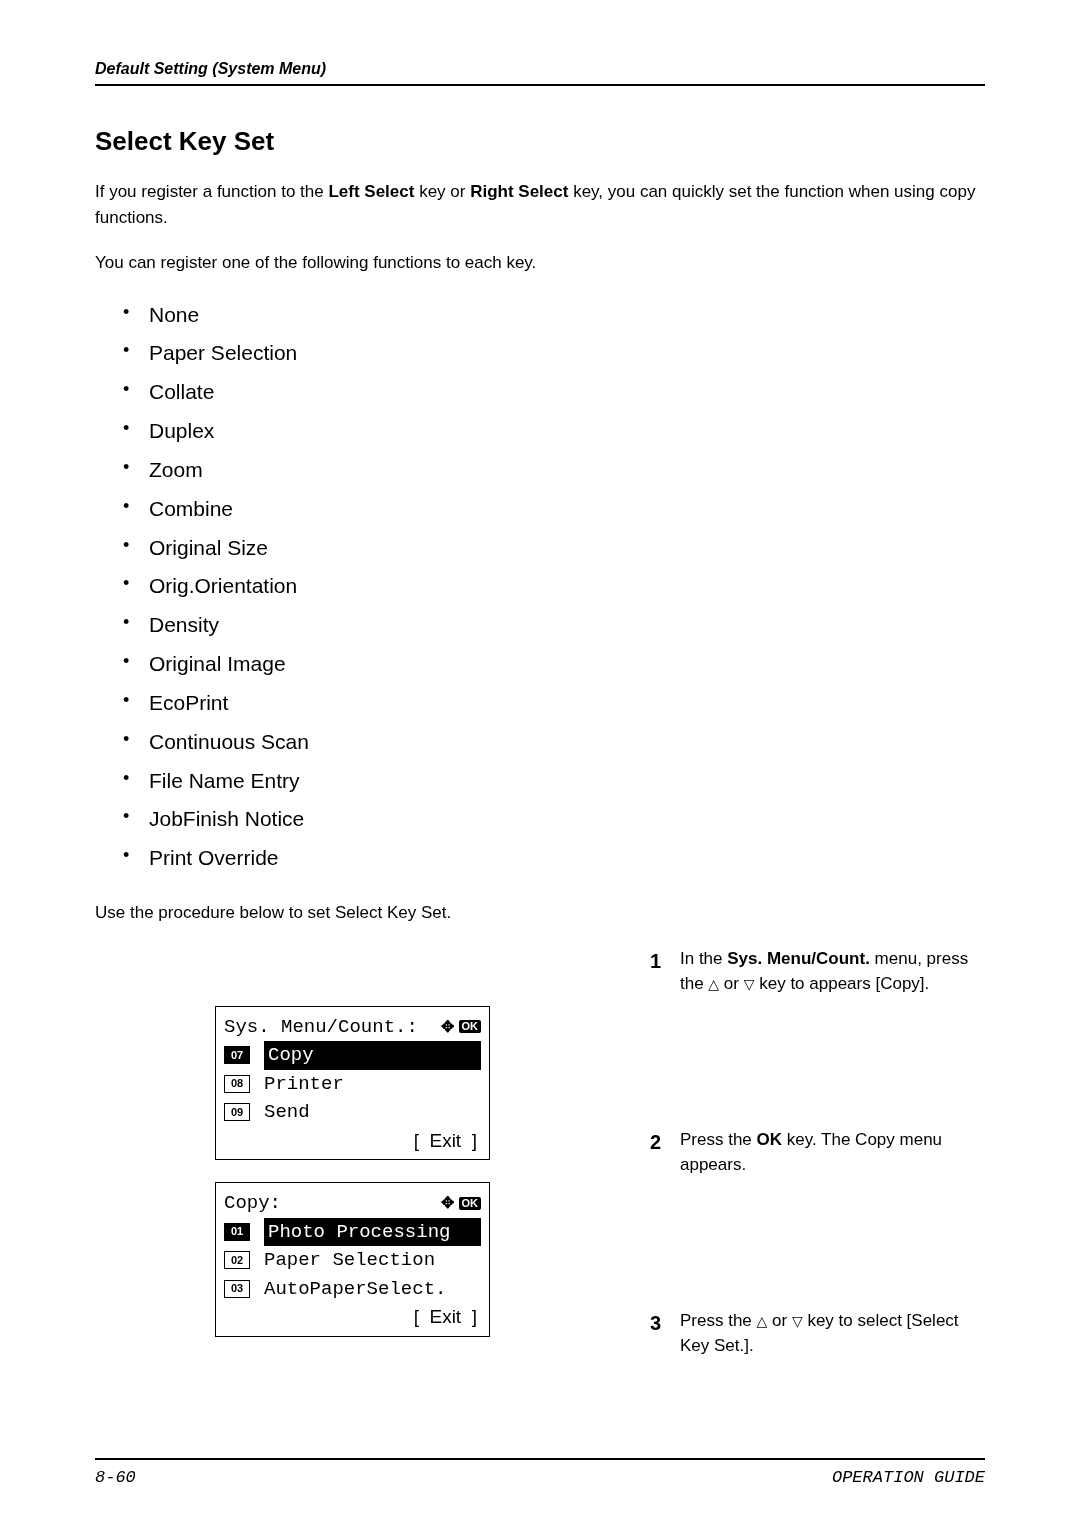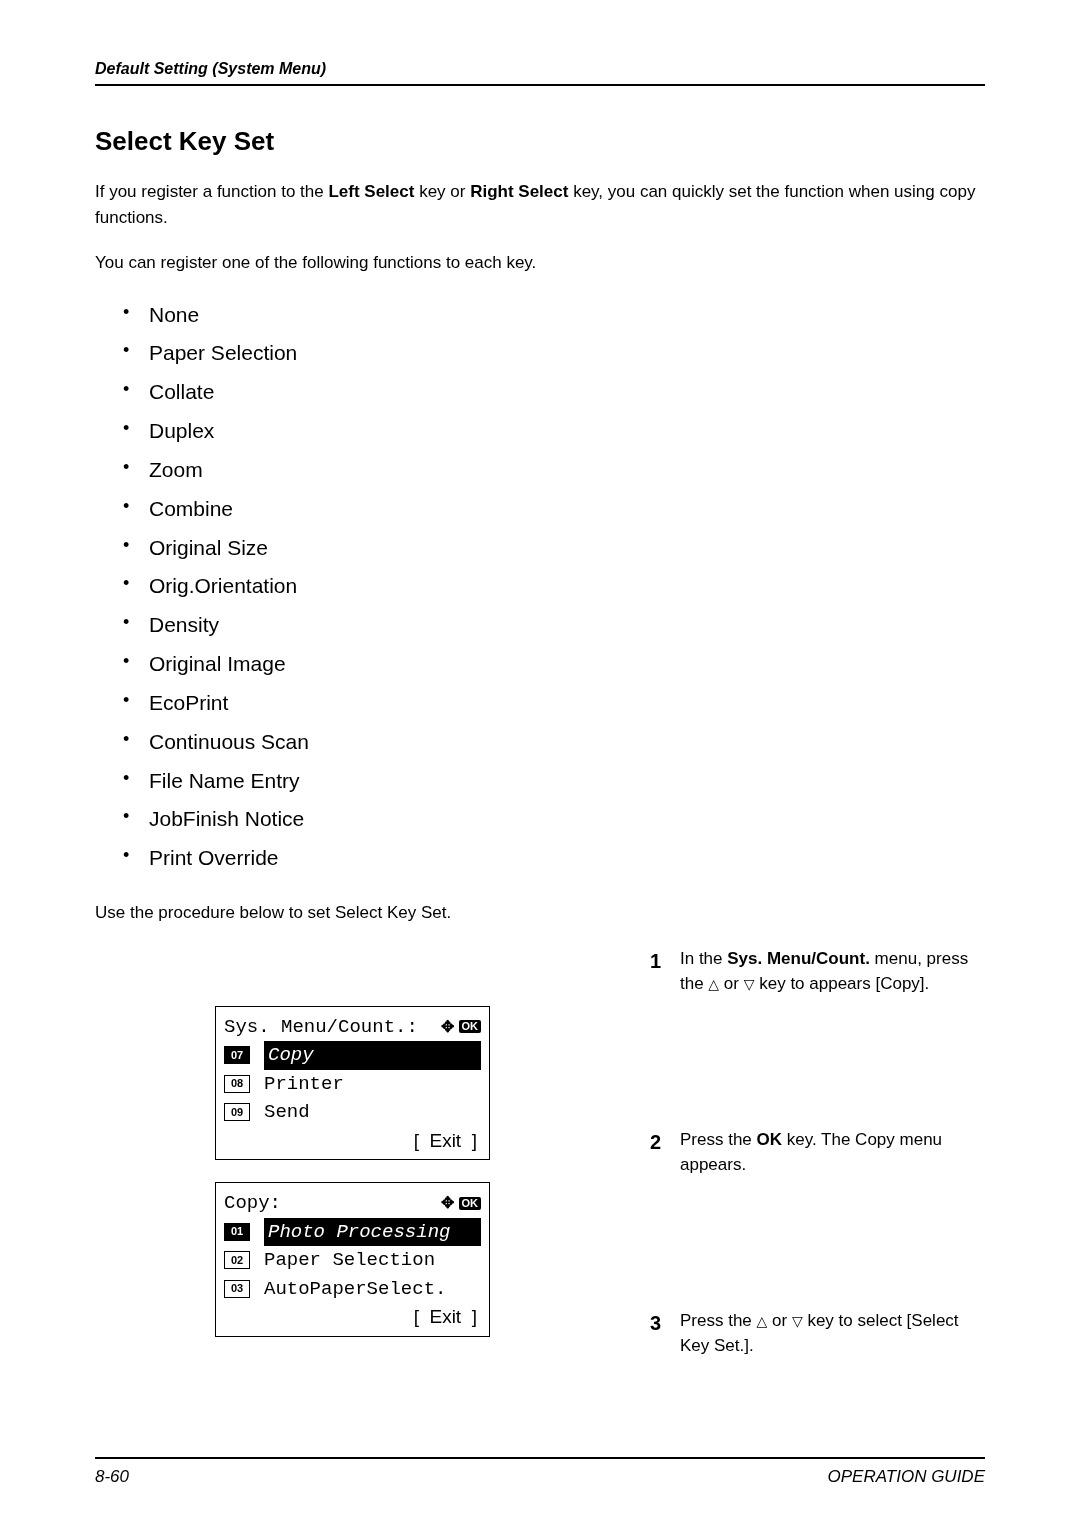--- a/index.html
+++ b/index.html
@@ -108,21 +108,20 @@
   .lcd-line {
     display: flex;
     align-items: center;
     gap: 14px;
   }
   .lcd-line.hl .line-text {
     background: #000;
     color: #fff;
     padding: 0 4px;
     flex: 1;
-    font-style: italic;
   }
   .num-badge {
     display: inline-flex;
     align-items: center;
     justify-content: center;
     border: 1.5px solid #000;
     font-family: Arial, sans-serif;
     font-size: 11px;
     font-weight: bold;
     padding: 0 2px;
@@ -167,20 +166,21 @@
     position: absolute;
     bottom: 40px;
     left: 95px;
     right: 95px;
     border-top: 2px solid #000;
     padding-top: 8px;
     display: flex;
     justify-content: space-between;
     font-style: italic;
     font-size: 17px;
+    font-family: Liberation Mono, monospace;
   }
   .footer .pgnum { font-weight: normal; }
   .footer .guide { font-weight: normal; }
 </style>
 </head>
 <body>
 
 <div class="page">
   <div class="header">Default Setting (System Menu)</div>
 

